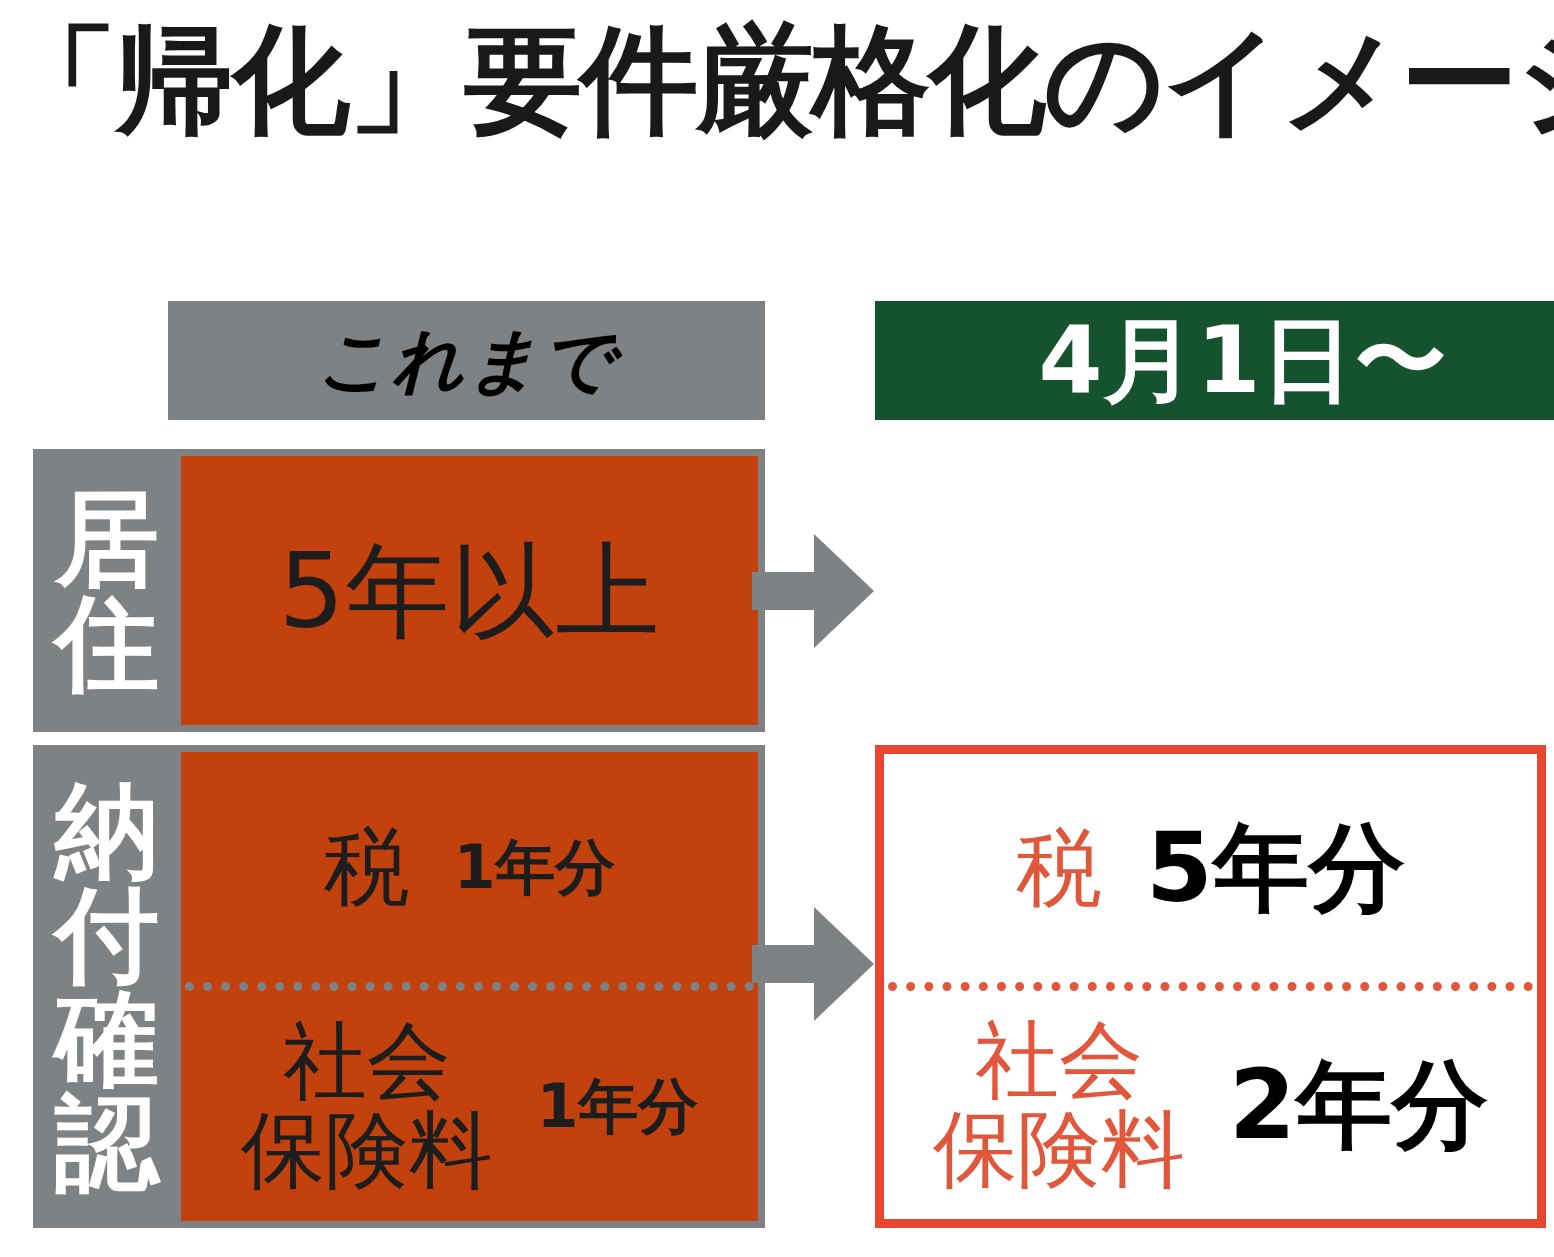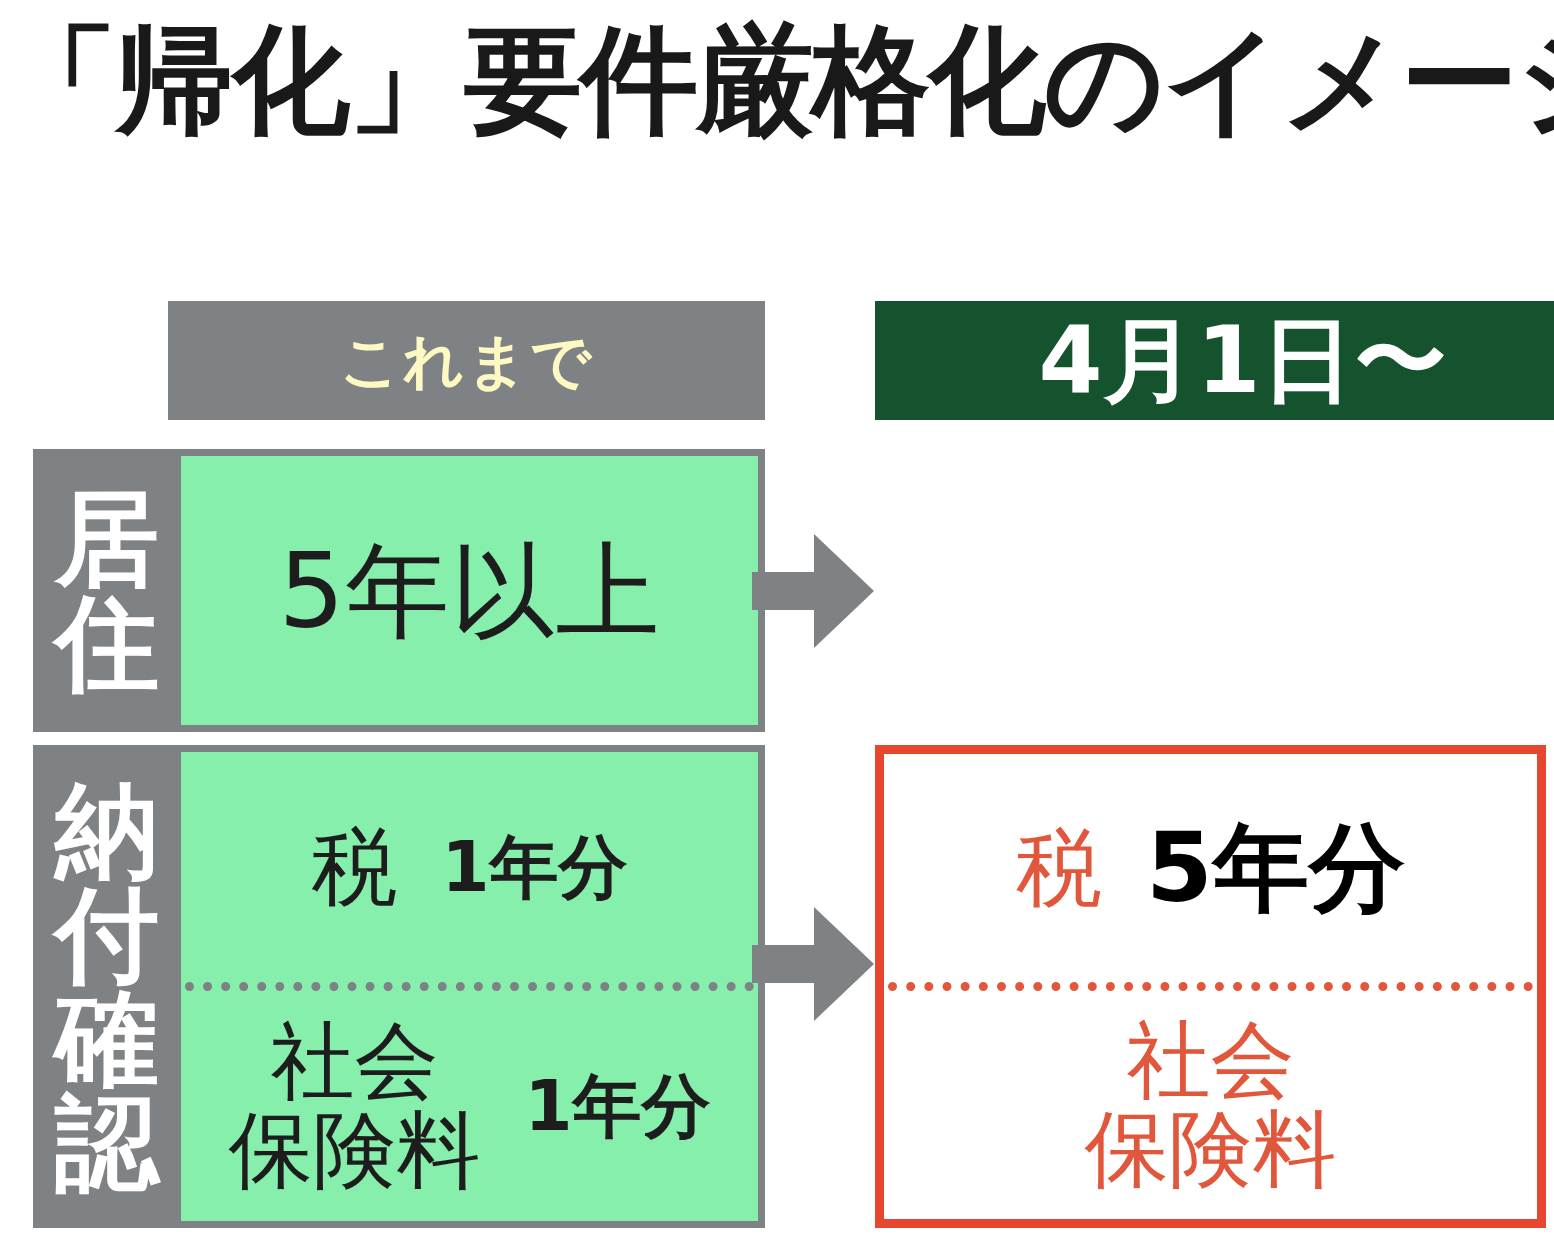--- a/index.html
+++ b/index.html
@@ -48,26 +48,27 @@
 
   
   .hdr-left {
     position:absolute;
     left:168px; top:301px;
     width:597px; height:119px;
     background:#7e8284;
     display:flex; align-items:center; justify-content:center;
   }
   .hdr-left span {
-    color:#fef9c3;
-    font-size:60px;
+    color:#000000;
+    font-size:71px;
     font-weight:bold;
     line-height:1;
     letter-spacing:2px;
     white-space:nowrap;
+    font-style:italic;
   }
   .hdr-right {
     position:absolute;
     left:875px; top:301px;
     width:736px; height:119px;
     background:#14532d;
     display:flex; align-items:center; justify-content:center;
   }
   .hdr-right span {
     color:#ffffff;
@@ -98,21 +99,21 @@
   .rowlabel-1 { top:449px;  height:283px; }
   .rowlabel-1 .ch { font-size:104px; }
   .rowlabel-2 { top:745px;  height:483px; }
   .rowlabel-2 .ch { font-size:104px; }
 
   
   .box-left {
     position:absolute;
     left:174px;
     width:591px;
-    background:#86efac;
+    background:#c2410c;
     border:7px solid #7e8284;
   }
   .box-left-1 { top:449px; height:283px; }
   .box-left-2 { top:745px; height:483px; }
 
   
   .box-right {
     position:absolute;
     left:875px;
     width:671px;
@@ -168,21 +169,21 @@
     width:100%;
   }
   .pair .label-thin {
     font-size:86px; font-weight:normal; line-height:1.0;
     white-space:nowrap; text-align:center;
   }
   .pair .label-thin.two-line {
     font-size:84px; line-height:1.06;
   }
   .pair .value-bold {
-    font-size:69px; font-weight:bold; line-height:1.0;
+    font-size:60px; font-weight:bold; line-height:1.0;
     white-space:nowrap;
   }
   .pair .value-orange {
     font-size:96px; font-weight:bold; line-height:1.0;
     white-space:nowrap; color:#000000;
   }
   .gray-ink  { color:#1d1d1d; }
   .orange-ink{ color:#e0573c; }
 
   
@@ -266,18 +267,19 @@
       <div class="half upper">
         <div class="pair">
           <span class="label-thin orange-ink">税</span>
           <span class="value-orange">5年分</span>
         </div>
       </div>
       <div class="dotline-orange"></div>
       <div class="half lower">
         <div class="pair">
           <span class="label-thin two-line orange-ink"><span>社会</span><br><span>保険料</span></span>
+          <span class="value-orange">2年分</span>
         </div>
       </div>
     </div>
   </div>
 
 </div>
 
 </body></html>

